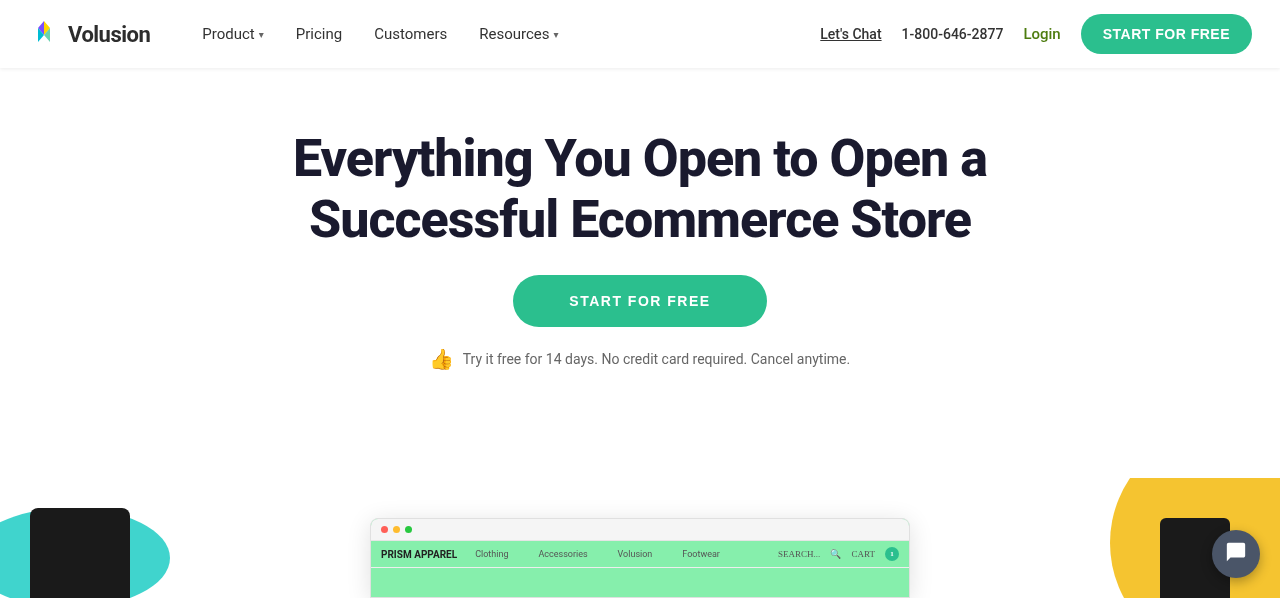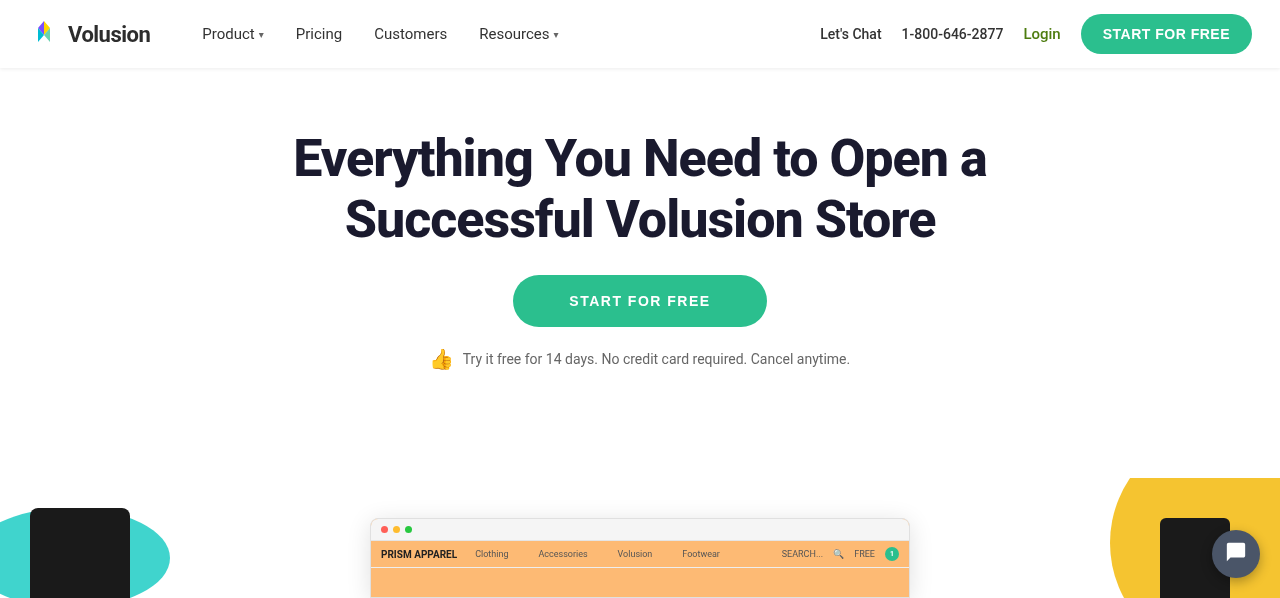--- a/index.html
+++ b/index.html
@@ -65,20 +65,21 @@
       display: flex;
       align-items: center;
       gap: 20px;
       margin-left: auto;
     }
     .nav-chat {
       font-size: 14px;
       color: #333;
       cursor: pointer;
       font-weight: 500;
+      text-decoration: underline;
     }
     .nav-phone {
       font-size: 14px;
       color: #333;
       font-weight: 500;
     }
     .nav-login {
       font-size: 15px;
       color: #4d7c0f;
       text-decoration: none;
@@ -146,21 +147,21 @@
       margin-bottom: 30px;
     }
     .thumb-icon {
       font-size: 20px;
     }
 
     
     .mock-browser {
       width: 540px;
       height: 80px;
-      background: #fdba74;
+      background: #86efac;
       border: 1px solid #e0e0e0;
       border-radius: 8px 8px 0 0;
       box-shadow: 0 4px 24px rgba(0,0,0,0.12);
       overflow: hidden;
       position: relative;
     }
     .mock-browser-bar {
       background: #f5f5f5;
       height: 22px;
       border-bottom: 1px solid #e5e5e5;
@@ -180,21 +181,21 @@
       padding: 6px 10px;
       font-size: 9px;
       color: #333;
       display: flex;
       align-items: center;
       gap: 18px;
       border-bottom: 1px solid #eee;
     }
     .mock-brand { font-weight: 700; font-size: 10px; color: #222; }
     .mock-nav-items { display: flex; gap: 30px; color: #555; font-size: 9px; }
-    .mock-actions { margin-left: auto; display: flex; align-items: center; gap: 10px; font-size: 9px; color: #555; }
+    .mock-actions { margin-left: auto; display: flex; align-items: center; gap: 10px; font-size: 9px; color: #555; font-family: Liberation Serif, serif; }
     .mock-cart-badge {
       width: 14px; height: 14px; border-radius: 50%;
       background: #2bbf8e;
       display: inline-flex; align-items: center; justify-content: center;
       color: #fff; font-size: 7px; font-weight: 700;
     }
 
     
     .chat-bubble {
       position: fixed;
@@ -318,21 +319,21 @@
     <div class="teal-oval"></div>
     <div class="dark-rect"></div>
   </div>
 
   <div class="right-image-shape">
     <div class="yellow-circle"></div>
     <div class="dark-device"></div>
   </div>
 
   <div class="hero">
-    <h1 class="hero-title">Everything You Need to Open a Successful Volusion Store</h1>
+    <h1 class="hero-title">Everything You Open to Open a Successful Ecommerce Store</h1>
     <button class="btn-start-hero">START FOR FREE</button>
     <div class="trial-text">
       <span class="thumb-icon">👍</span>
       <span>Try it free for 14 days. No credit card required. Cancel anytime.</span>
     </div>
   </div>
 
   <div style="position:absolute; bottom:0; left:50%; transform:translateX(-50%); width:540px;">
     <div class="mock-browser">
       <div class="mock-browser-bar">
@@ -344,21 +345,21 @@
         <span class="mock-brand">PRISM APPAREL</span>
         <div class="mock-nav-items">
           <span>Clothing</span>
           <span>Accessories</span>
           <span>Volusion</span>
           <span>Footwear</span>
         </div>
         <div class="mock-actions">
           <span>SEARCH...</span>
           <span>🔍</span>
-          <span>FREE</span>
+          <span>CART</span>
           <span class="mock-cart-badge">1</span>
         </div>
       </div>
     </div>
   </div>
 
 </section>
 
 <div class="chat-bubble">
   <span class="chat-bubble-icon">

